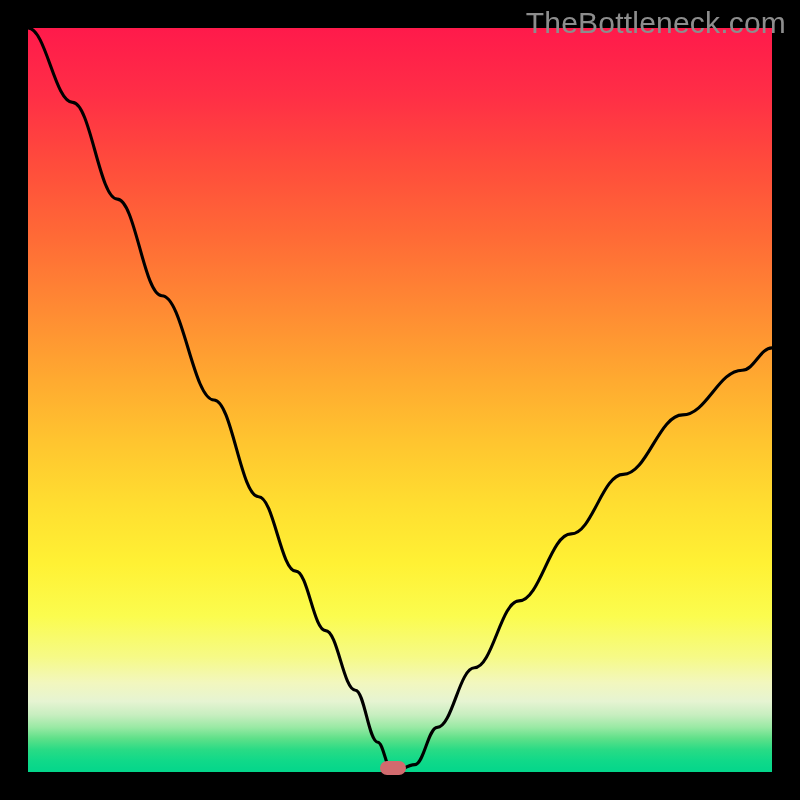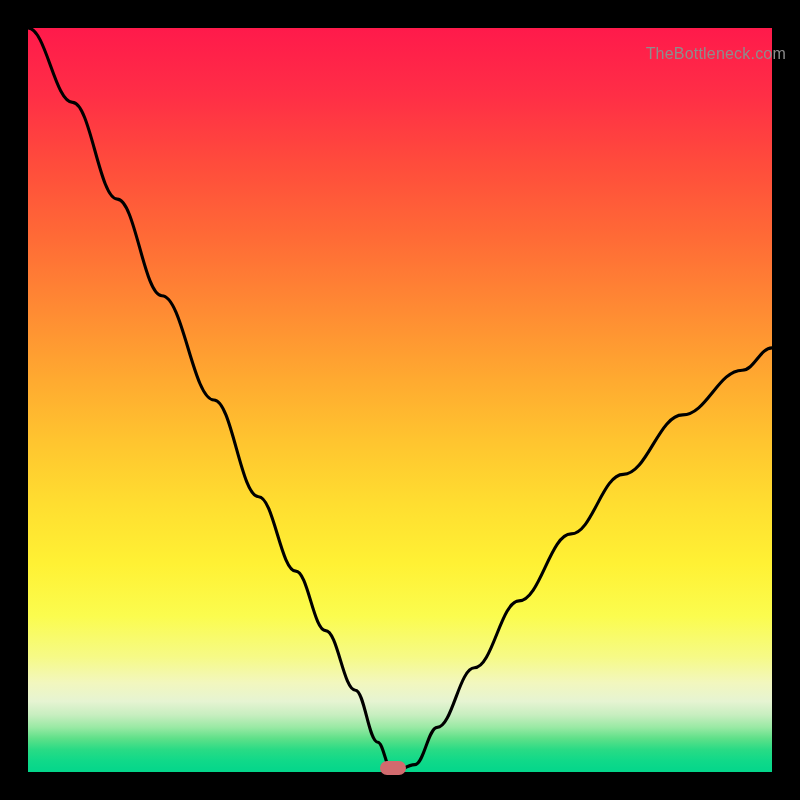--- a/index.html
+++ b/index.html
@@ -9,25 +9,24 @@
     height: 800px;
     background: #000;
     position: relative;
     font-family: Arial, sans-serif;
   }
   .watermark {
     position: absolute;
     top: 6px;
     right: 14px;
     color: #8d8d8d;
-    font-size: 16px;
+    font-size: 30px;
     font-weight: 500;
     z-index: 20;
     letter-spacing: 0.2px;
-    margin-top: 39px;
   }
   .plot-frame {
     position: absolute;
     left: 28px;
     top: 28px;
     width: 744px;
     height: 744px;
     background: #000;
     overflow: visible;
   }

